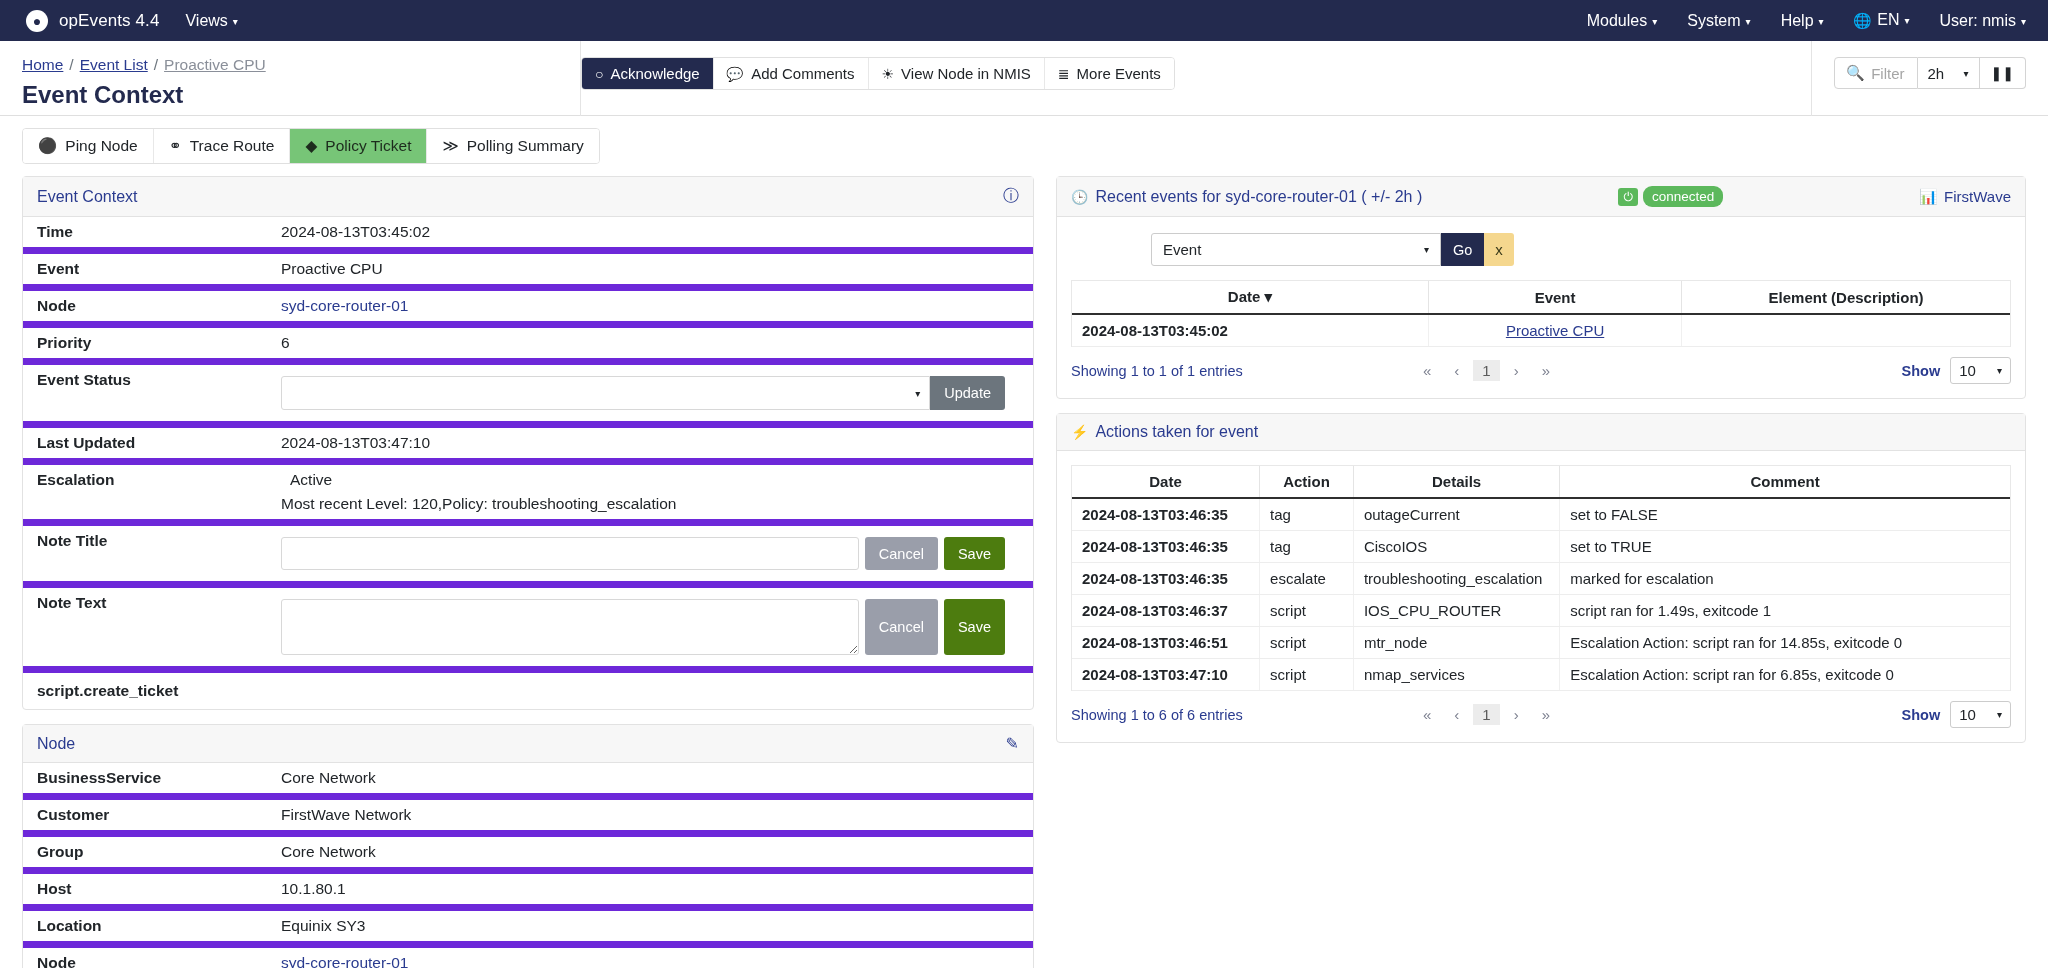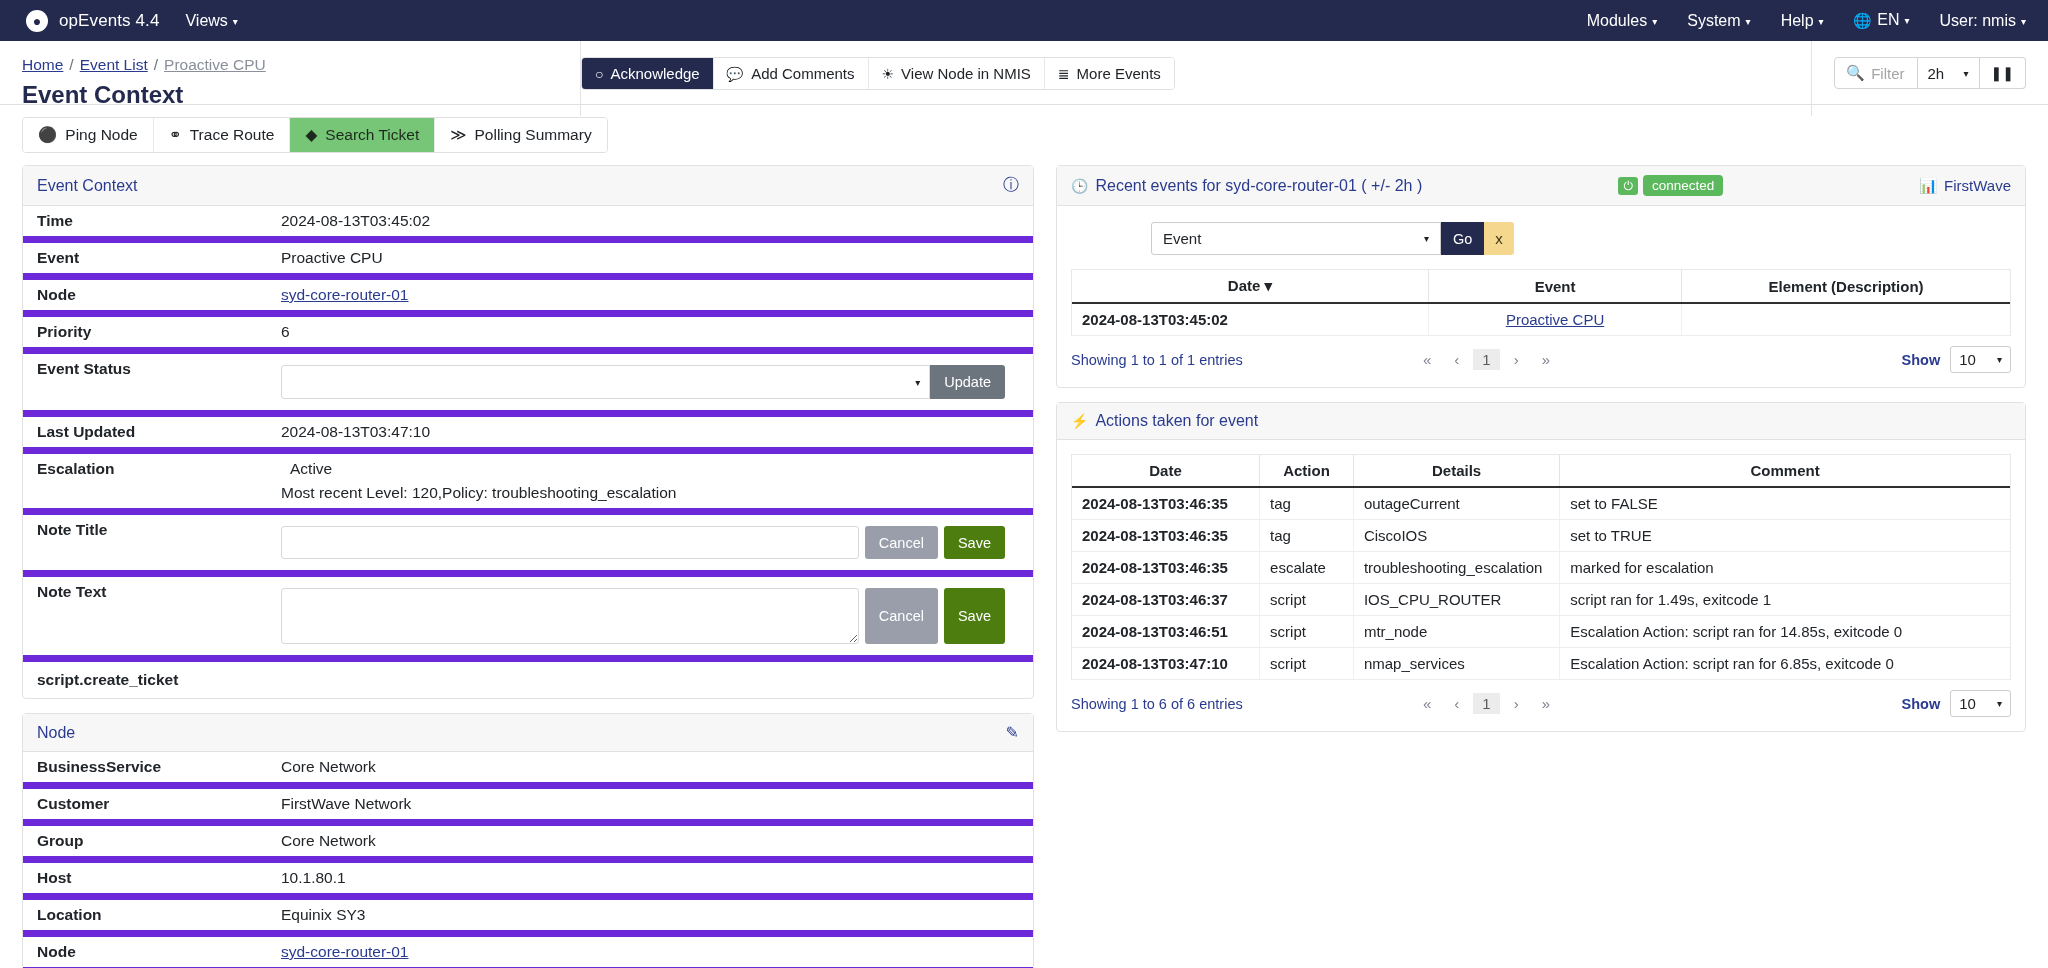--- a/index.html
+++ b/index.html
@@ -27,21 +27,21 @@
   .nav-item { margin-left: 26px; font-size: 16px; cursor: pointer; white-space: nowrap; }
   .caret { display: inline-block; margin-left: 5px; font-size: 10px; vertical-align: middle; }
   .topbar-right { margin-left: auto; display: flex; align-items: center; }
   .topbar-right .nav-item { margin-left: 30px; }
   .globe { display: inline-block; margin-right: 5px; font-size: 15px; vertical-align: -1px; }
 
   
   .subhead {
     display: flex; align-items: flex-start;
     border-bottom: 1px solid #dfdfdf; background: #fff;
-    height: 64px; position: relative;
+    height: 75px; position: relative;
   }
   .crumbs-wrap { padding: 15px 0 0 22px; width: 580px; }
   .crumbs { font-size: 15.5px; color: #6c757d; }
   .crumbs a { color: #2a3b8f; text-decoration: underline; cursor: pointer; }
   .crumbs .sep { margin: 0 6px; color: #6c757d; text-decoration: none; }
   .crumbs .current { color: #8a8f99; text-decoration: underline; }
   .page-title { font-size: 24px; font-weight: bold; color: #232a4e; margin-top: 7px; }
 
   .toolbar-zone {
     flex: 1; display: flex; align-items: flex-start;
@@ -100,21 +100,21 @@
     font-size: 16px; color: #2a3b8f;
   }
   .panel-head .ph-icon { margin-right: 7px; font-size: 14px; }
   .panel-head .spacer { margin-left: auto; }
 
   
   .kv { display: flex; border-bottom: 7px solid #6d28d9; min-height: 29px; align-items: flex-start; }
   .kv:last-child { border-bottom: none; }
   .kv .k { width: 258px; padding: 6px 0 6px 14px; font-weight: bold; font-size: 15.5px; }
   .kv .v { flex: 1; padding: 6px 14px 6px 0; font-size: 15.5px; }
-  .kv .v a { color: #2a3b8f; text-decoration: underline; cursor: pointer; }
+  .kv .v a { color: #2a3b8f; cursor: pointer; }
   .kv.tall { min-height: 44px; }
   .kv .v .sub { margin-top: 6px; }
   .indent { padding-left: 9px; }
 
   .row-input { display: flex; align-items: stretch; gap: 0; padding: 5px 14px 5px 0; }
   .ti {
     flex: 1; border: 1px solid #d8d8d8; border-radius: 3px;
     padding: 7px 9px; font-size: 15px; background: #fff; outline: none;
     font-family: "Liberation Sans", sans-serif;
   }
@@ -132,21 +132,21 @@
     flex: 1; border: 1px solid #d8d8d8; border-radius: 3px 0 0 3px;
     padding: 7px 9px; font-size: 15px; background: #fff;
     display: flex; align-items: center; justify-content: space-between;
     min-height: 34px;
   }
   .script-label { padding: 9px 14px; font-weight: bold; font-size: 15.5px; }
 
   
   .badge-connected {
     background: #5cb85c; color: #fff; font-size: 13.5px;
-    padding: 3px 9px; border-radius: 4px;
+    padding: 3px 9px; border-radius: 9px;
   }
   .plug-chip {
     background: #5cb85c; color: #fff; border-radius: 3px;
     padding: 2px 5px; font-size: 12px; margin-right: 5px;
     display: inline-flex; align-items: center;
   }
   .ov-link { color: #2a3b8f; font-size: 15px; display: flex; align-items: center; gap: 6px; cursor: pointer; }
 
   .search-row { display: flex; justify-content: center; padding: 16px 14px 14px 14px; }
   .search-grp { display: flex; width: 780px; }
@@ -277,21 +277,21 @@
     <div class="tab">
       <span>⚫</span>
       <span>Ping Node</span>
     </div>
     <div class="tab">
       <span>⚭</span>
       <span>Trace Route</span>
     </div>
     <div class="tab green">
       <span>◆</span>
-      <span>Search Ticket</span>
+      <span>Policy Ticket</span>
     </div>
     <div class="tab">
       <span>≫</span>
       <span>Polling Summary</span>
     </div>
   </div>
 </div>
 
 <div class="columns">
 

